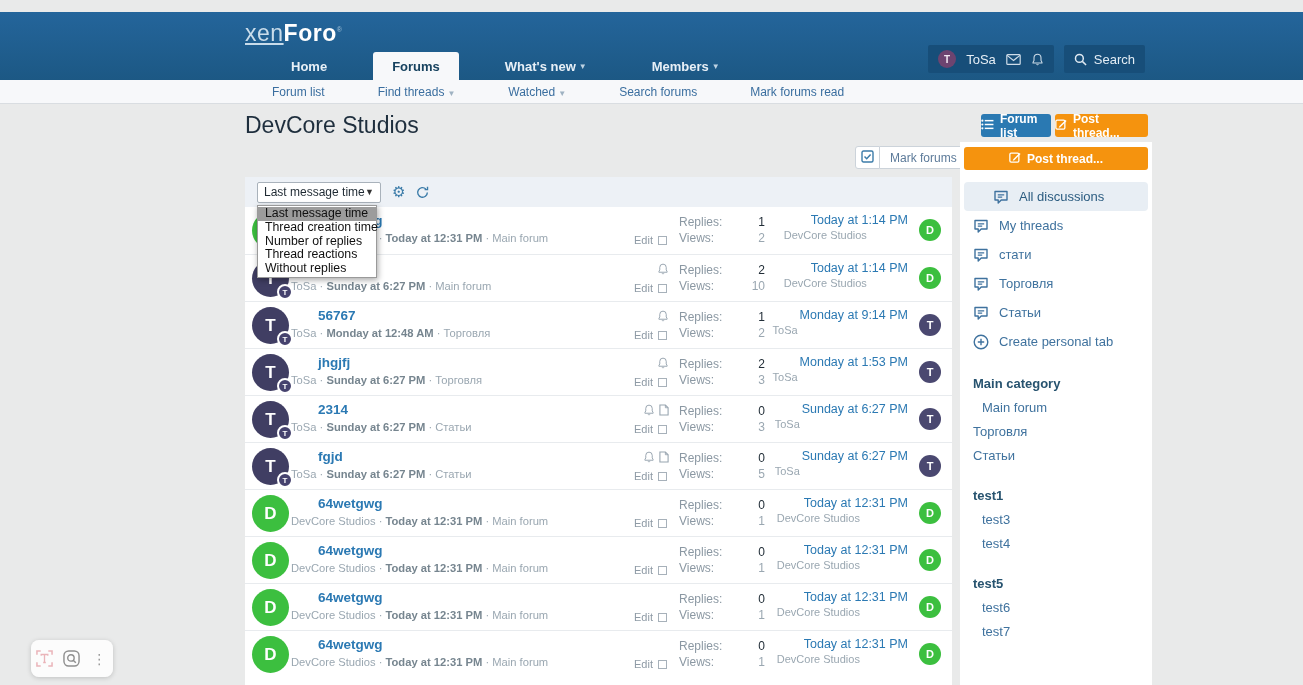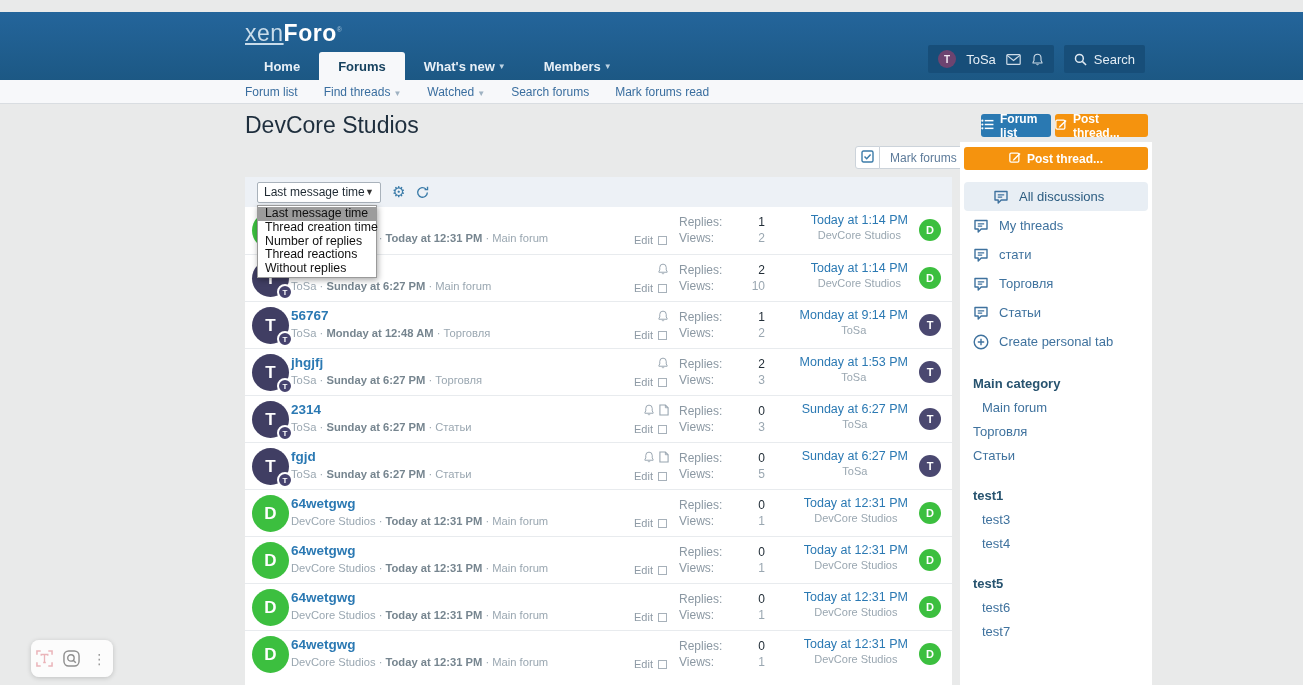--- a/index.html
+++ b/index.html
@@ -1,18 +1,18 @@
 <!DOCTYPE html>
 <html><head>
 <meta charset="utf-8">
 <style>
   * { margin:0; padding:0; box-sizing:border-box; }
   html,body { width:1303px; height:685px; overflow:hidden; }
   body { position:relative; background:#e9eaea; font-family:"Liberation Sans", sans-serif; }
-  a { text-decoration:none; cursor:pointer; }
+  a { text-decoration:none; cursor:pointer;margin-left:27px; }
 
   
   #topbar { position:absolute; left:0; top:12px; width:1303px; height:28px; background:#4c1d95; color:#cfd8e2; font-size:11px; }
   #topbar .tb-item { position:absolute; top:-1px; }
   #tb-moderator { left:250px; }
   #tb-admin { left:323px; }
   .chev { font-size:8px; color:#9fb4c6; margin-left:3px; }
 
   
   #header { position:absolute; left:0; top:12px; width:1303px; height:68px;
@@ -64,21 +64,21 @@
   .t-sub { position:absolute; left:46px; top:25px; font-size:11.2px; color:#9aa7b1; white-space:nowrap; }
   .t-sub b { color:#76858f; font-weight:700; }
   .t-icons { position:absolute; right:283px; top:8px; display:flex; gap:4px; align-items:center; }
   .t-edit { position:absolute; right:285px; top:27px; display:flex; gap:5px; align-items:center; font-size:11px; color:#8e9aa5; cursor:pointer; }
   .cbx { width:9px; height:9px; border:1px solid #a7b1ba; background:#fff; display:inline-block; }
   .t-stats { position:absolute; left:434px; top:7px; width:86px; font-size:12px; }
   .srow { display:flex; justify-content:space-between; line-height:16px; }
   .slabel { color:#8b98a3; }
   .sval-replies { color:#222e38; }
   .sval-views { color:#9aa7b1; }
-  .t-last { position:absolute; right:44px; top:6px; text-align:center; }
+  .t-last { position:absolute; right:44px; top:6px; text-align:left; }
   .t-date { display:block; font-size:12.5px; color:#2b79b3; }
   .t-by { font-size:11px; color:#9aa7b1; margin-top:2px; }
   .mini { position:absolute; right:11px; top:12px; width:22px; height:22px; border-radius:50%; color:#fff; font-size:11px; font-weight:700; display:flex; align-items:center; justify-content:center; cursor:pointer; }
   .mini.green { background:#3cbf3f; }
   .mini.purple { background:#4a4870; }
   .notice { height:20px; background:#e8f3fb; color:#4f9ad2; font-size:11.3px; text-align:center; line-height:20px; }
 
   
   #sort-dropdown { position:absolute; left:257px; top:205px; width:120px; background:#fff; border:1px solid #9a9a9a; box-shadow:1px 2px 6px rgba(0,0,0,.35); z-index:20; padding:1px 0; }
   .dd-opt { font-size:12.3px; color:#111; line-height:13.8px; padding:0 7px; white-space:nowrap; cursor:pointer; }

